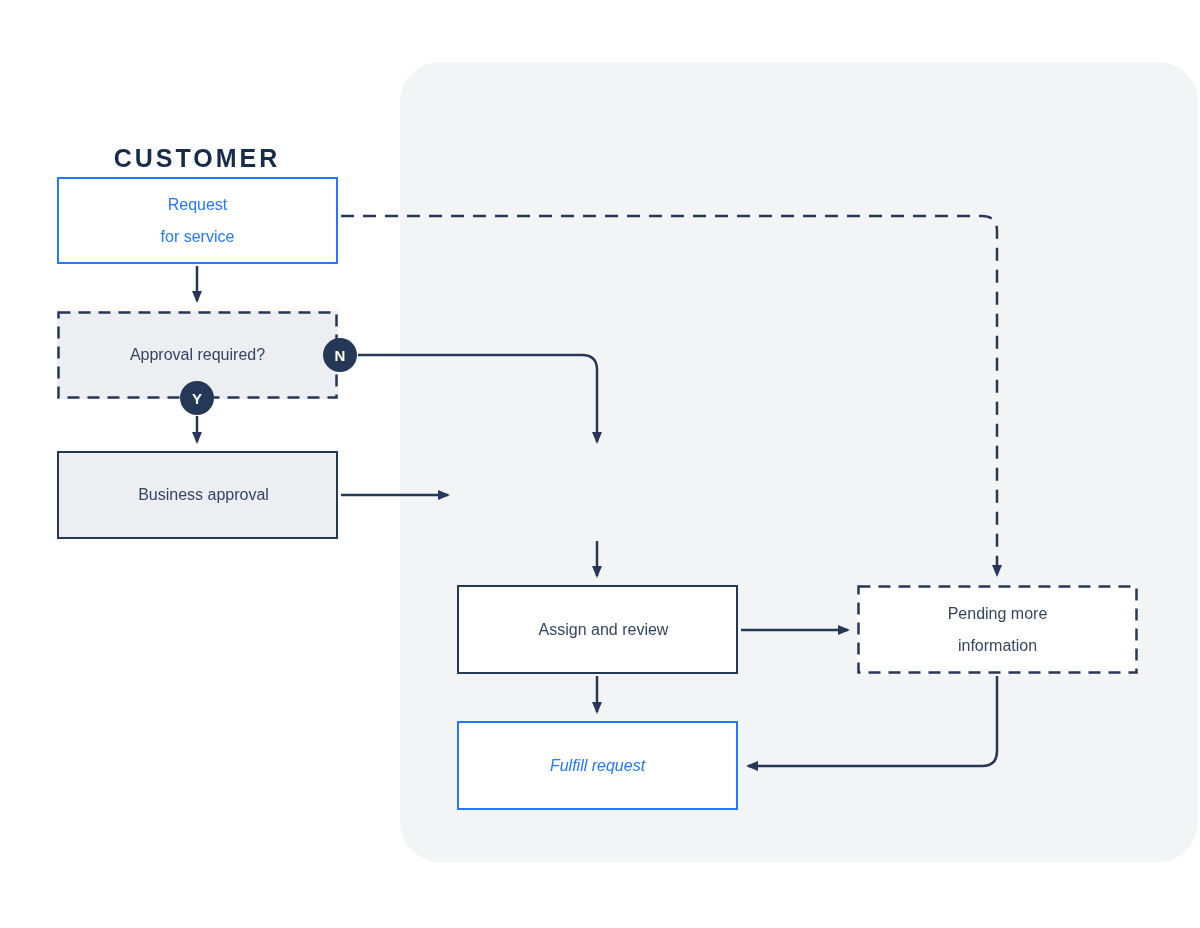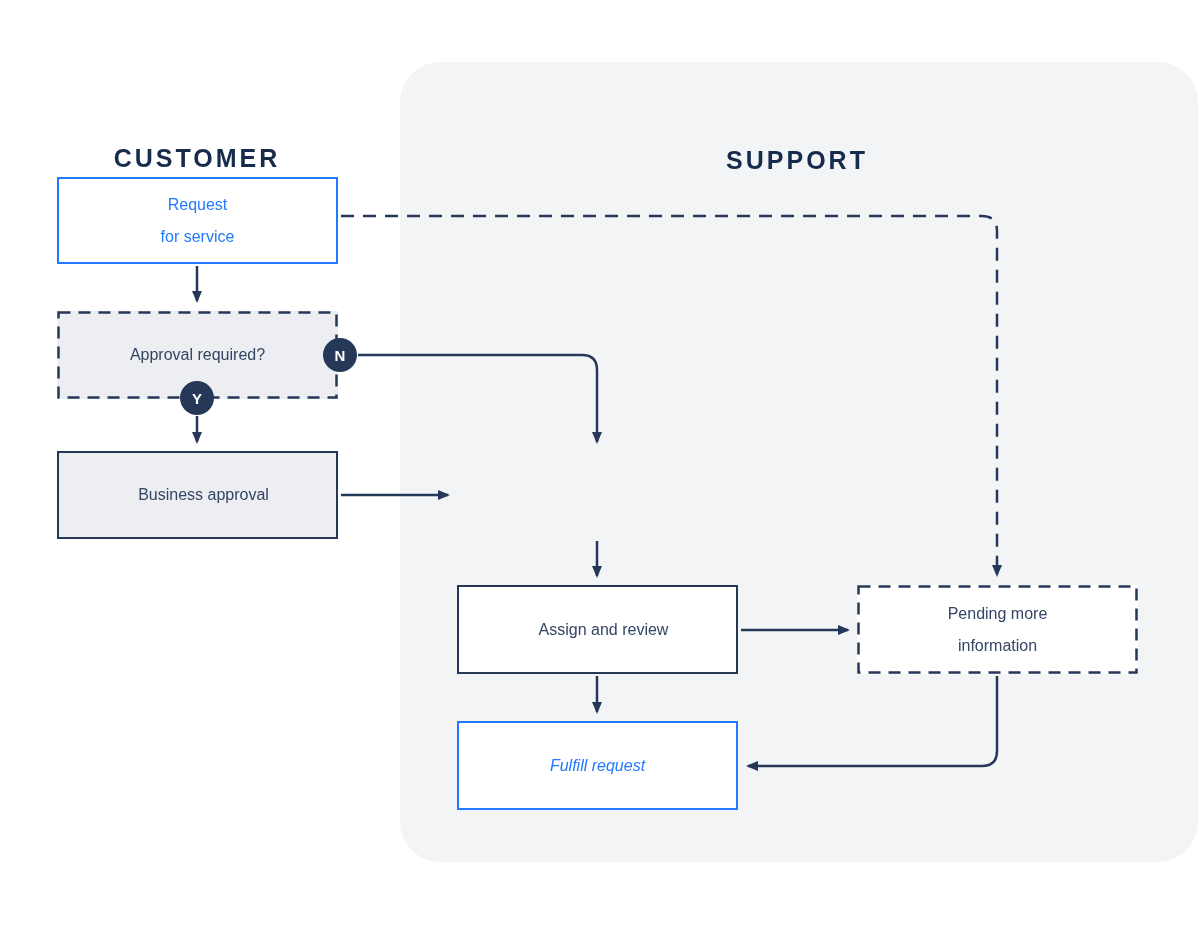--- a/index.html
+++ b/index.html
@@ -51,21 +51,20 @@
   #dot-y{left:180px;top:381px;}
 </style>
 </head>
 <body>
 
 <div class="stage">
 
   <div class="support-panel"></div>
 
   <div class="lane-title customer">CUSTOMER</div>
-  <div class="lane-title support">SUPPORT</div>
 
   <svg class="connectors" width="1200" height="928" viewBox="0 0 1200 928">
     <defs>
       <marker id="arrow" markerWidth="12" markerHeight="10" refX="10" refY="5" orient="auto" markerUnits="userSpaceOnUse">
         <path d="M0,0 L12,5 L0,10 Z" fill="#253858"></path>
       </marker>
     </defs>
 
     <path d="M197,266 L197,301" stroke="#253858" stroke-width="2.5" fill="none" marker-end="url(#arrow)"></path>
 

